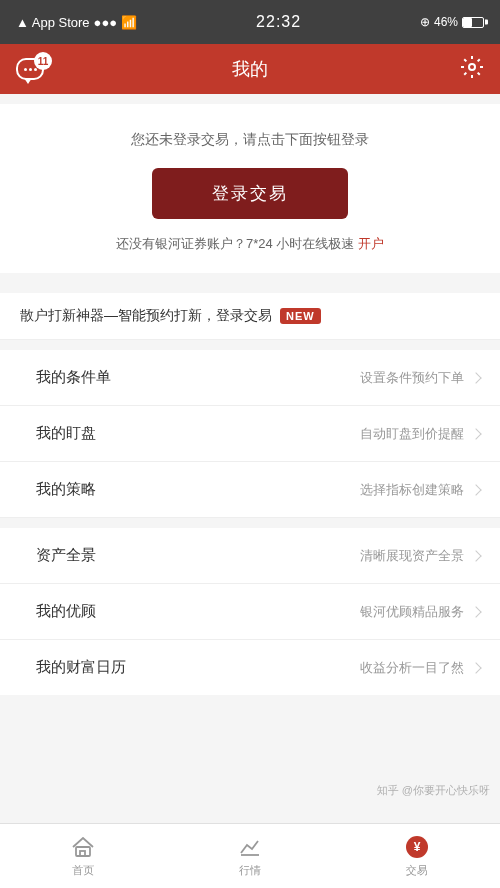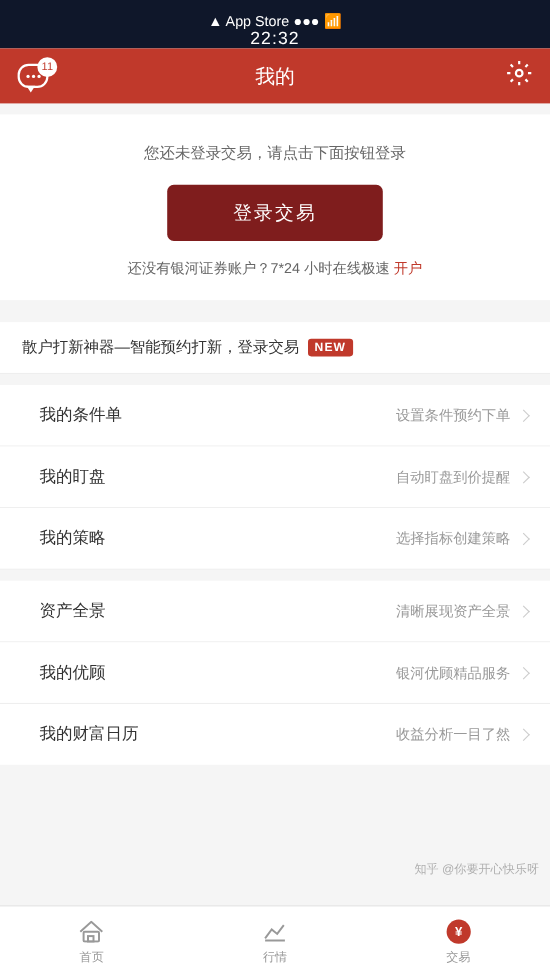--- a/index.html
+++ b/index.html
@@ -8,29 +8,28 @@
       width: 500px;
       min-height: 888px;
       font-family: -apple-system, "PingFang SC", "Helvetica Neue", Arial, sans-serif;
       background: #f5f5f5;
       position: relative;
       overflow-x: hidden;
     }
 
     
     .status-bar {
-      background: #0f172a;
+      background: #404040;
       height: 44px;
       display: flex;
       align-items: center;
       justify-content: space-between;
       padding: 12px 16px;
       color: white;
       font-size: 13px;
-      flex-direction: column;
     }
     .status-left { display: flex; align-items: center; gap: 4px; }
     .status-center { font-size: 16px; font-weight: 500; letter-spacing: 1px; }
     .status-right { display: flex; align-items: center; gap: 4px; font-size: 12px; }
     .battery {
       width: 22px; height: 11px;
       border: 1.5px solid white;
       border-radius: 2px;
       position: relative;
       display: inline-block;
@@ -112,21 +111,21 @@
       border-radius: 50%;
       margin: 0 1px;
     }
     .badge {
       position: absolute;
       top: -6px;
       right: -8px;
       background: white;
       color: #c0392b;
       font-size: 10px;
-      font-weight: normal;
+      font-weight: bold;
       width: 18px;
       height: 18px;
       border-radius: 50%;
       display: flex;
       align-items: center;
       justify-content: center;
     }
     .gear-icon {
       width: 24px;
       height: 24px;

